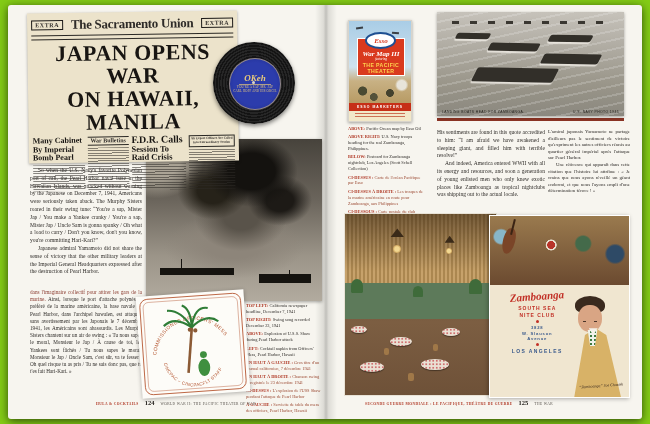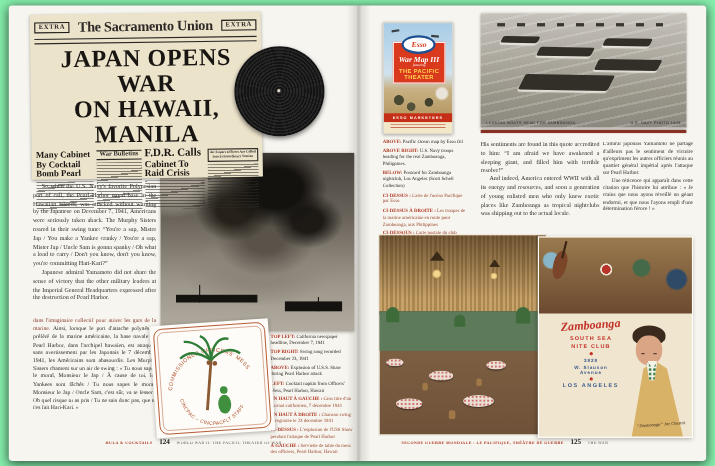--- a/index.html
+++ b/index.html
@@ -1,16 +1,16 @@
 <!DOCTYPE html>
 <html><head>
 <meta charset="utf-8">
 <style>
   html,body{margin:0;padding:0;background:#242424;}
-  .canvas{position:relative;width:650px;height:424px;background:#86efac;overflow:hidden;
+  .canvas{position:relative;width:650px;height:424px;background:#84cc16;overflow:hidden;
           font-family:"Liberation Serif",serif;color:#2e2b28;}
   .abs{position:absolute;}
   .spread{position:absolute;left:8px;top:5px;width:634px;height:414px;background:#f7f5ef;
           border-radius:3px;box-shadow:0 2px 10px rgba(0,0,0,.65);}
   .gutter{position:absolute;left:315px;top:5px;width:22px;height:414px;
           background:linear-gradient(90deg,transparent,rgba(0,0,0,.10) 38%,rgba(0,0,0,.22) 50%,rgba(0,0,0,.10) 62%,transparent);}
   .paper-shadow{box-shadow:0 1px 3px rgba(0,0,0,.35);}
   .greek{background:repeating-linear-gradient(180deg,rgba(45,42,38,.55) 0,rgba(45,42,38,.55) 1px,transparent 1px,transparent 2.6px);}
   .greek-red{background:repeating-linear-gradient(180deg,rgba(190,60,35,.7) 0,rgba(190,60,35,.7) 1px,transparent 1px,transparent 2.6px);}
   
@@ -163,42 +163,48 @@
       <span class="np-extra">EXTRA</span>
       <span class="np-mast">The Sacramento Union</span>
       <span class="np-extra">EXTRA</span>
     </div>
     <div class="np-rule"></div>
     <div class="np-head">JAPAN OPENS WAR</div>
     <div class="np-head">ON HAWAII, MANILA</div>
     <div class="np-cols">
       <div class="np-col" style="width:27%;">
         <div class="np-h1">Many Cabinet</div>
-        <div class="np-h1">By Cocktail</div>
+        <div class="np-h1">By Imperial</div>
         <div class="np-h1">Bomb Pearl</div>
         <div class="fill greek"></div>
       </div>
       <div class="np-col" style="width:21%;">
         <div class="np-h2">War Bulletins</div>
         <div class="fill greek"></div>
       </div>
       <div class="np-col" style="width:28%;">
         <div class="np-h1" style="font-size:10px;">F.D.R. Calls</div>
-        <div class="np-h1" style="font-size:8.5px;">Cabinet To</div>
+        <div class="np-h1" style="font-size:8.5px;">Session To</div>
         <div class="np-h1" style="font-size:8.5px;">Raid Crisis</div>
         <div class="fill greek"></div>
       </div>
       <div class="np-col" style="width:24%;">
         <div class="np-h4">Air Expert Officers Are Called Into Extraordinary Session</div>
         <div class="fill greek"></div>
       </div>
     </div>
   </div>
 
   <div class="abs record">
+    <div class="rec-label">
+      <div class="rec-brand">OKeh</div>
+      <div class="rec-line"></div>
+      <div class="rec-tiny">YOU'RE A SAP, MR. JAP</div>
+      <div class="rec-tiny">CARL HOFF AND HIS ORCH.</div>
+    </div>
     <div class="rec-hole"></div>
   </div>
 
   <div class="abs bodycol" style="left:30px;top:167px;width:112px;height:121px;overflow:hidden;">
     <p>So when the U.S. Navy's favorite Polynesian port of call, the Pearl Harbor naval base in the Hawaiian Islands, was attacked without warning by the Japanese on December 7, 1941, Americans were seriously taken aback. The Murphy Sisters roared in their swing tune: “You're a sap, Mister Jap / You make a Yankee cranky / You're a sap, Mister Jap / Uncle Sam is gonna spanky / Oh what a load to carry / Don't you know, don't you know, you're committing Hari-Kari?”</p>
     <p>Japanese admiral Yamamoto did not share the sense of victory that the other military leaders at the Imperial General Headquarters expressed after the destruction of Pearl Harbor.</p>
   </div>
 
   <div class="abs bodycol" style="left:30px;top:289px;width:112px;height:105px;overflow:hidden;font-size:5.2px;line-height:7.2px;">
     <p class="noindent"><span class="fr-lead">dans l'imaginaire collectif pour attirer les gars de la marine.</span> <span>Ainsi, lorsque le port d'attache polynésien préféré de la marine américaine, la base navale de Pearl Harbor, dans l'archipel hawaïen, est attaquée sans avertissement par les Japonais le 7 décembre 1941, les Américains sont abasourdis. Les Murphy Sisters chantent sur un air de swing : « Tu nous sapes le moral, Monsieur le Jap / À cause de toi, les Yankees sont fâchés / Tu nous sapes le moral, Monsieur le Jap / Oncle Sam, c'est sûr, va te fesser / Oh quel risque tu as pris / Tu ne sais donc pas, que tu t'es fait Hari-Kari. »</span></p>

